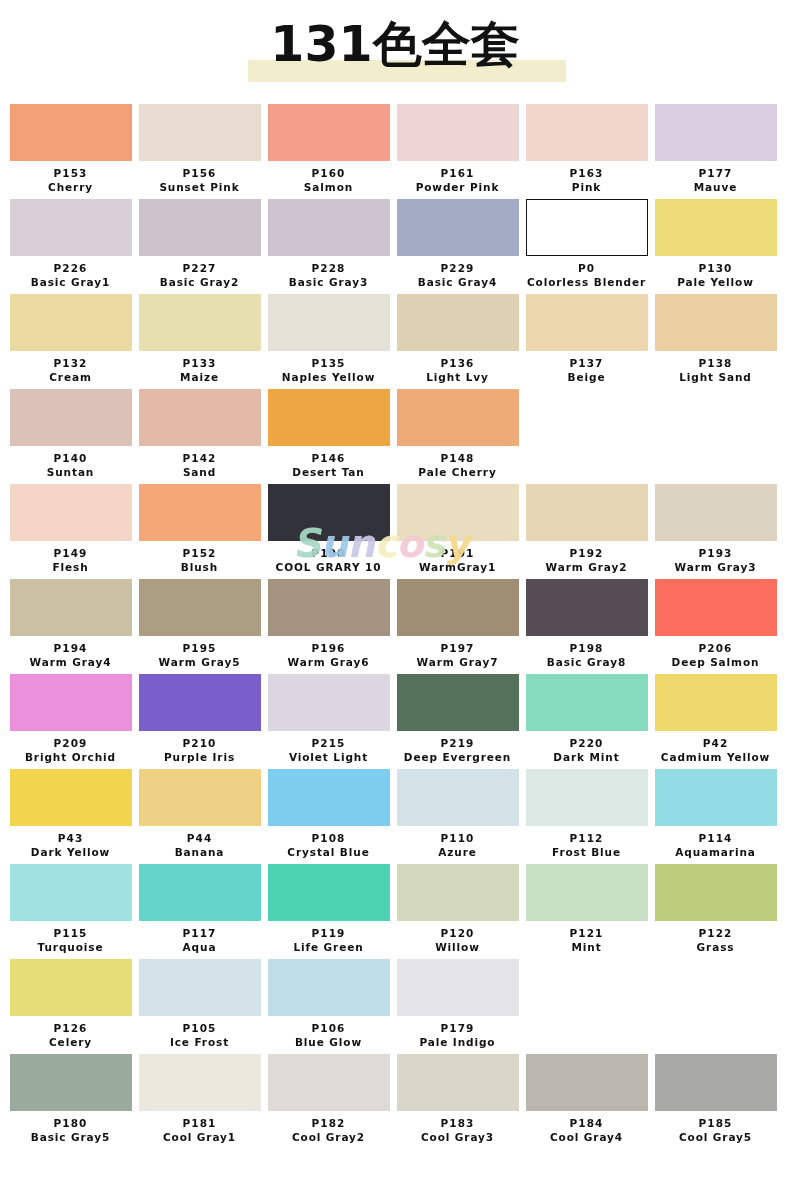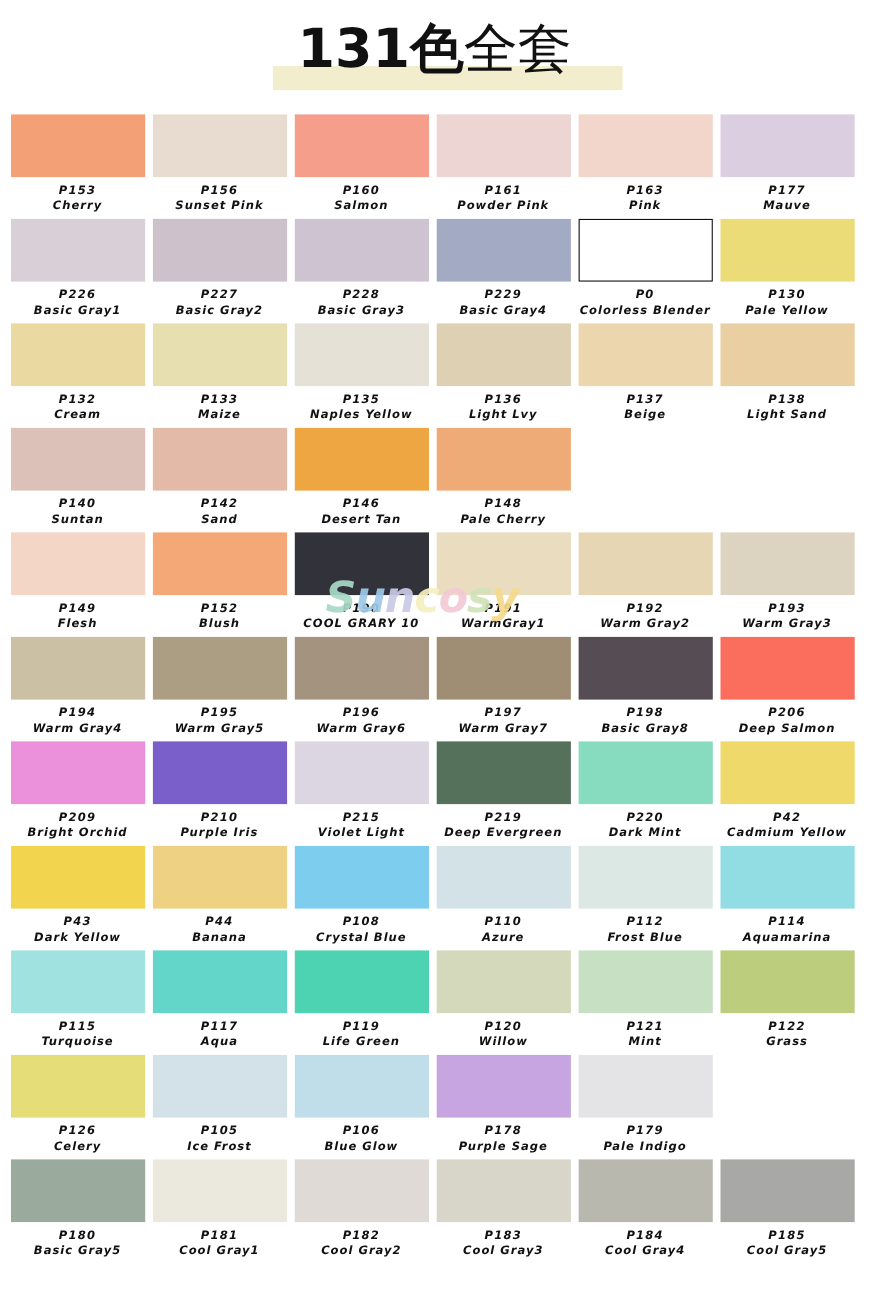--- a/index.html
+++ b/index.html
@@ -45,35 +45,34 @@
     z-index: 2;
     margin-top: 20px;
     font-size: 49px;
     line-height: 1;
     font-weight: 700;
     color: #111111;
     letter-spacing: 0px;
     white-space: nowrap;
   }
   .title-text .cjk-light {
-    font-weight: 400;
+    font-weight: 700;
   }
 
   
   .grid {
     position: relative;
     padding: 0 8px;
     box-sizing: border-box;
     width: 790px;
   }
   .row {
     display: flex;
     width: 774px;
     margin-bottom: 0px;
-    font-style: italic;
   }
   .cell {
     width: 129px;
     box-sizing: border-box;
     padding: 0 4px 0 0;
     text-align: center;
   }
   .swatch {
     height: 57px;
     width: 122px;
@@ -419,25 +418,20 @@
           <div class="swatch" style="background: rgb(210, 226, 232);"></div>
           <div class="label code">P105</div>
           <div class="label name">Ice Frost</div>
         </div>
         <div class="cell">
           <div class="swatch" style="background: rgb(191, 222, 234);"></div>
           <div class="label code">P106</div>
           <div class="label name">Blue Glow</div>
         </div>
         <div class="cell">
-          <div class="swatch" style="background: rgb(198, 165, 224);"></div>
-          <div class="label code">P178</div>
-          <div class="label name">Purple Sage</div>
-        </div>
-        <div class="cell">
           <div class="swatch" style="background: rgb(228, 228, 231);"></div>
           <div class="label code">P179</div>
           <div class="label name">Pale Indigo</div>
         </div>
       </div>
       <div class="row">
         <div class="cell">
           <div class="swatch" style="background: rgb(154, 171, 158);"></div>
           <div class="label code">P180</div>
           <div class="label name">Basic Gray5</div>

